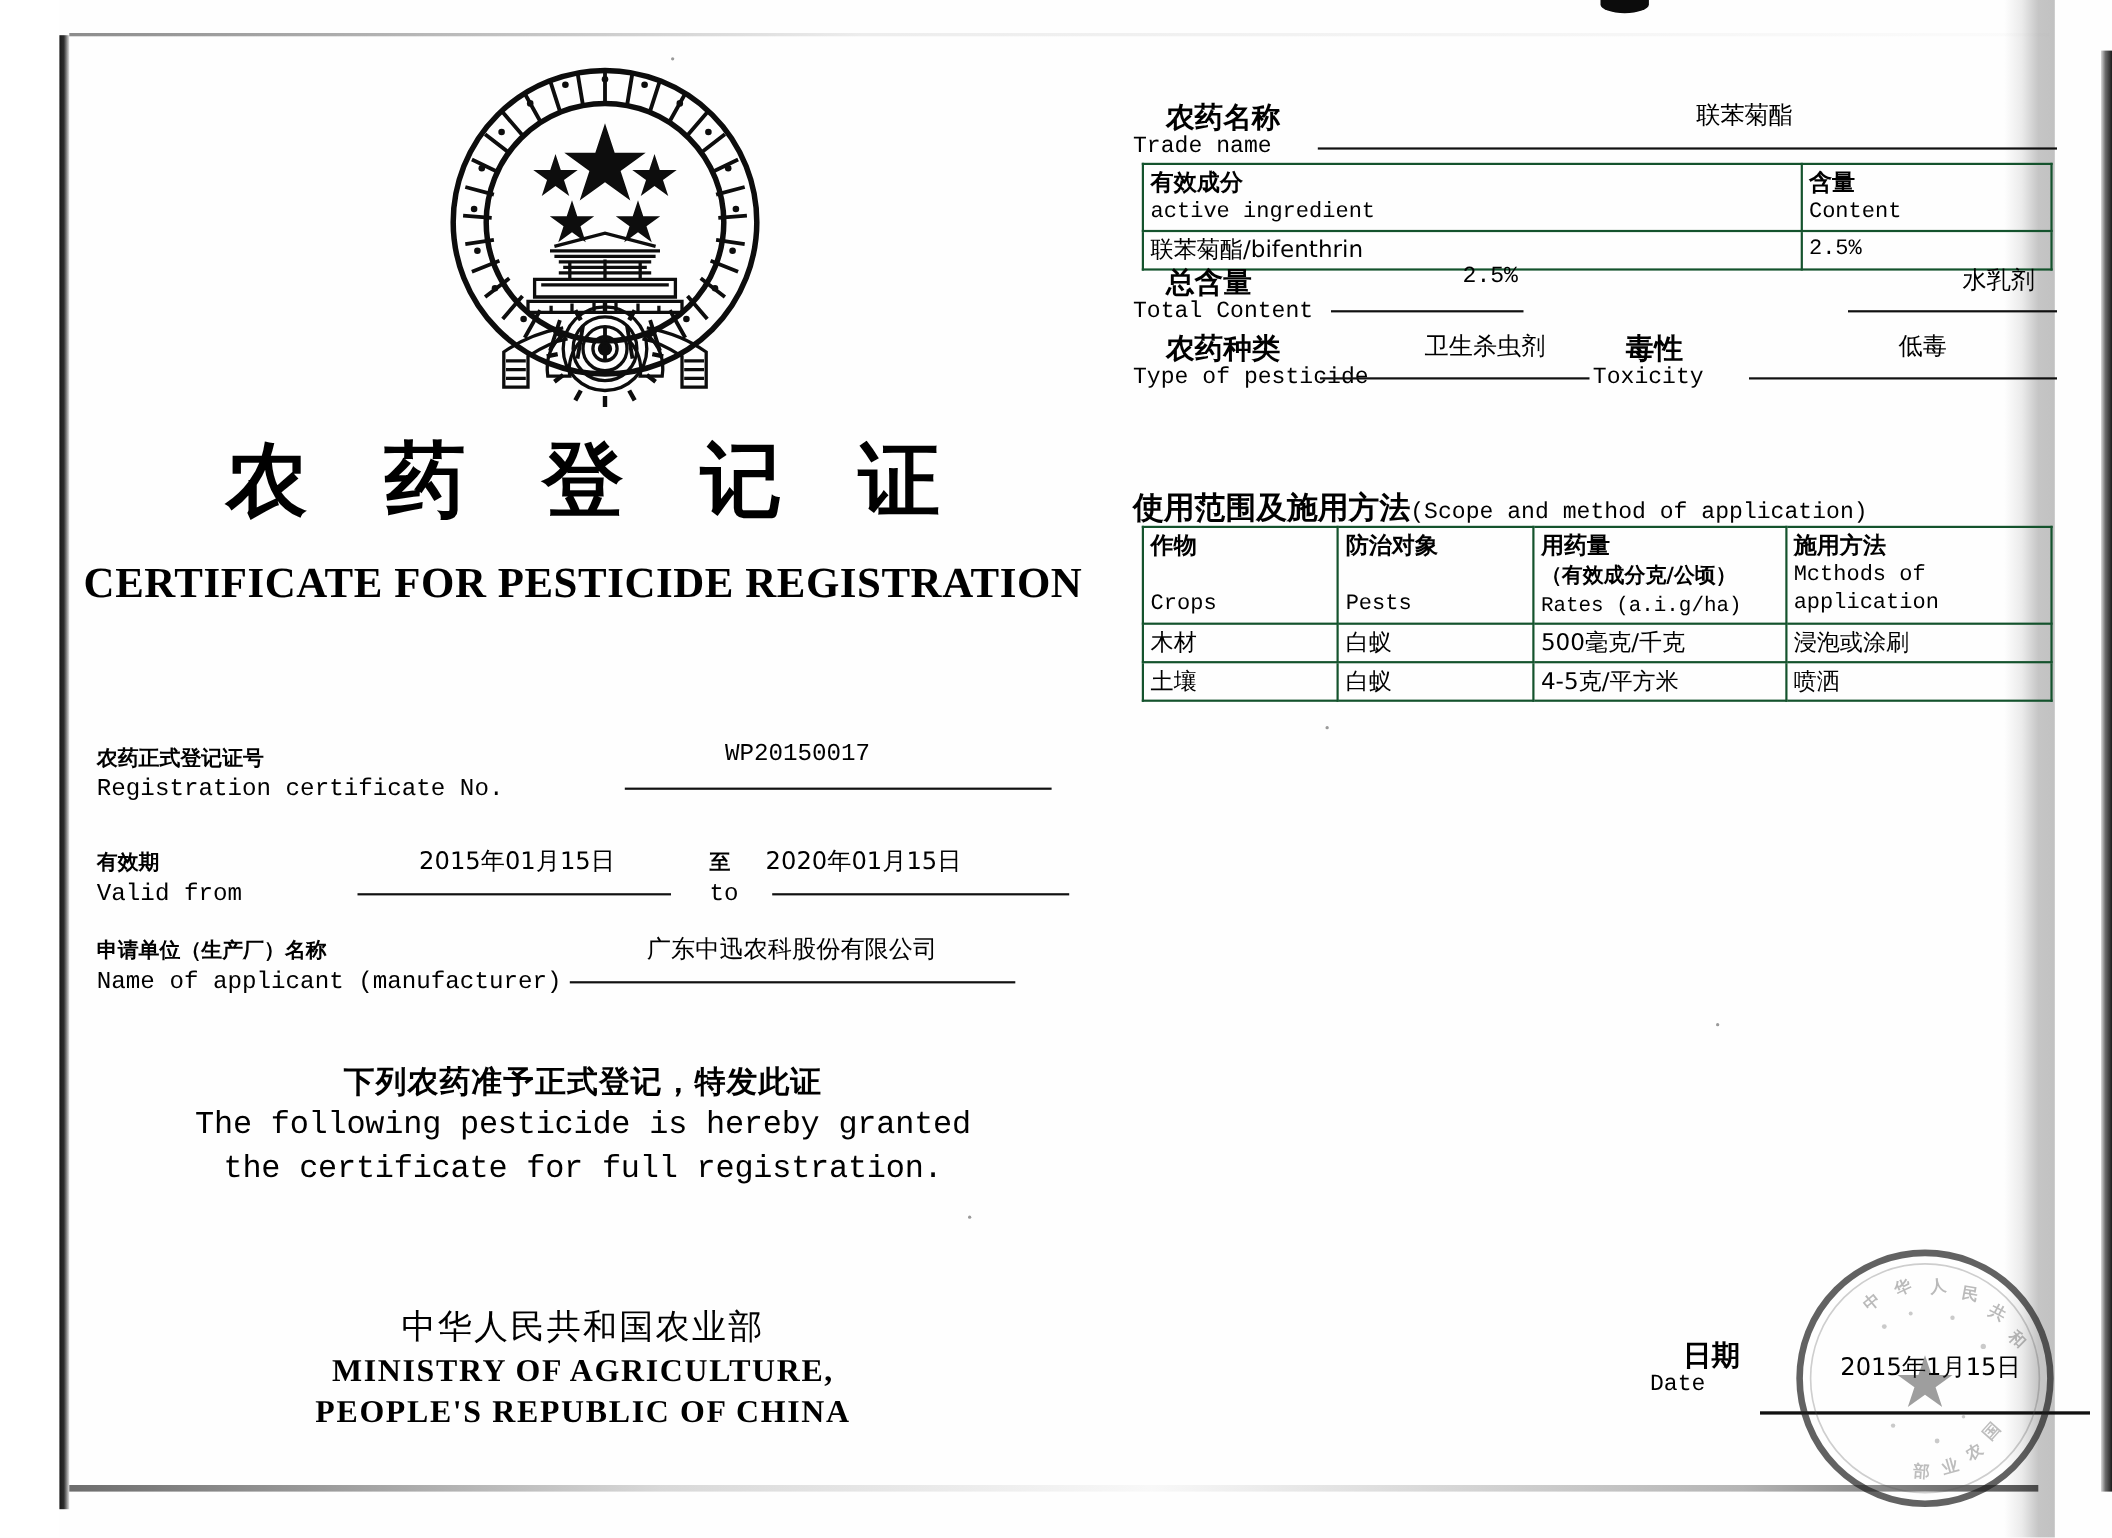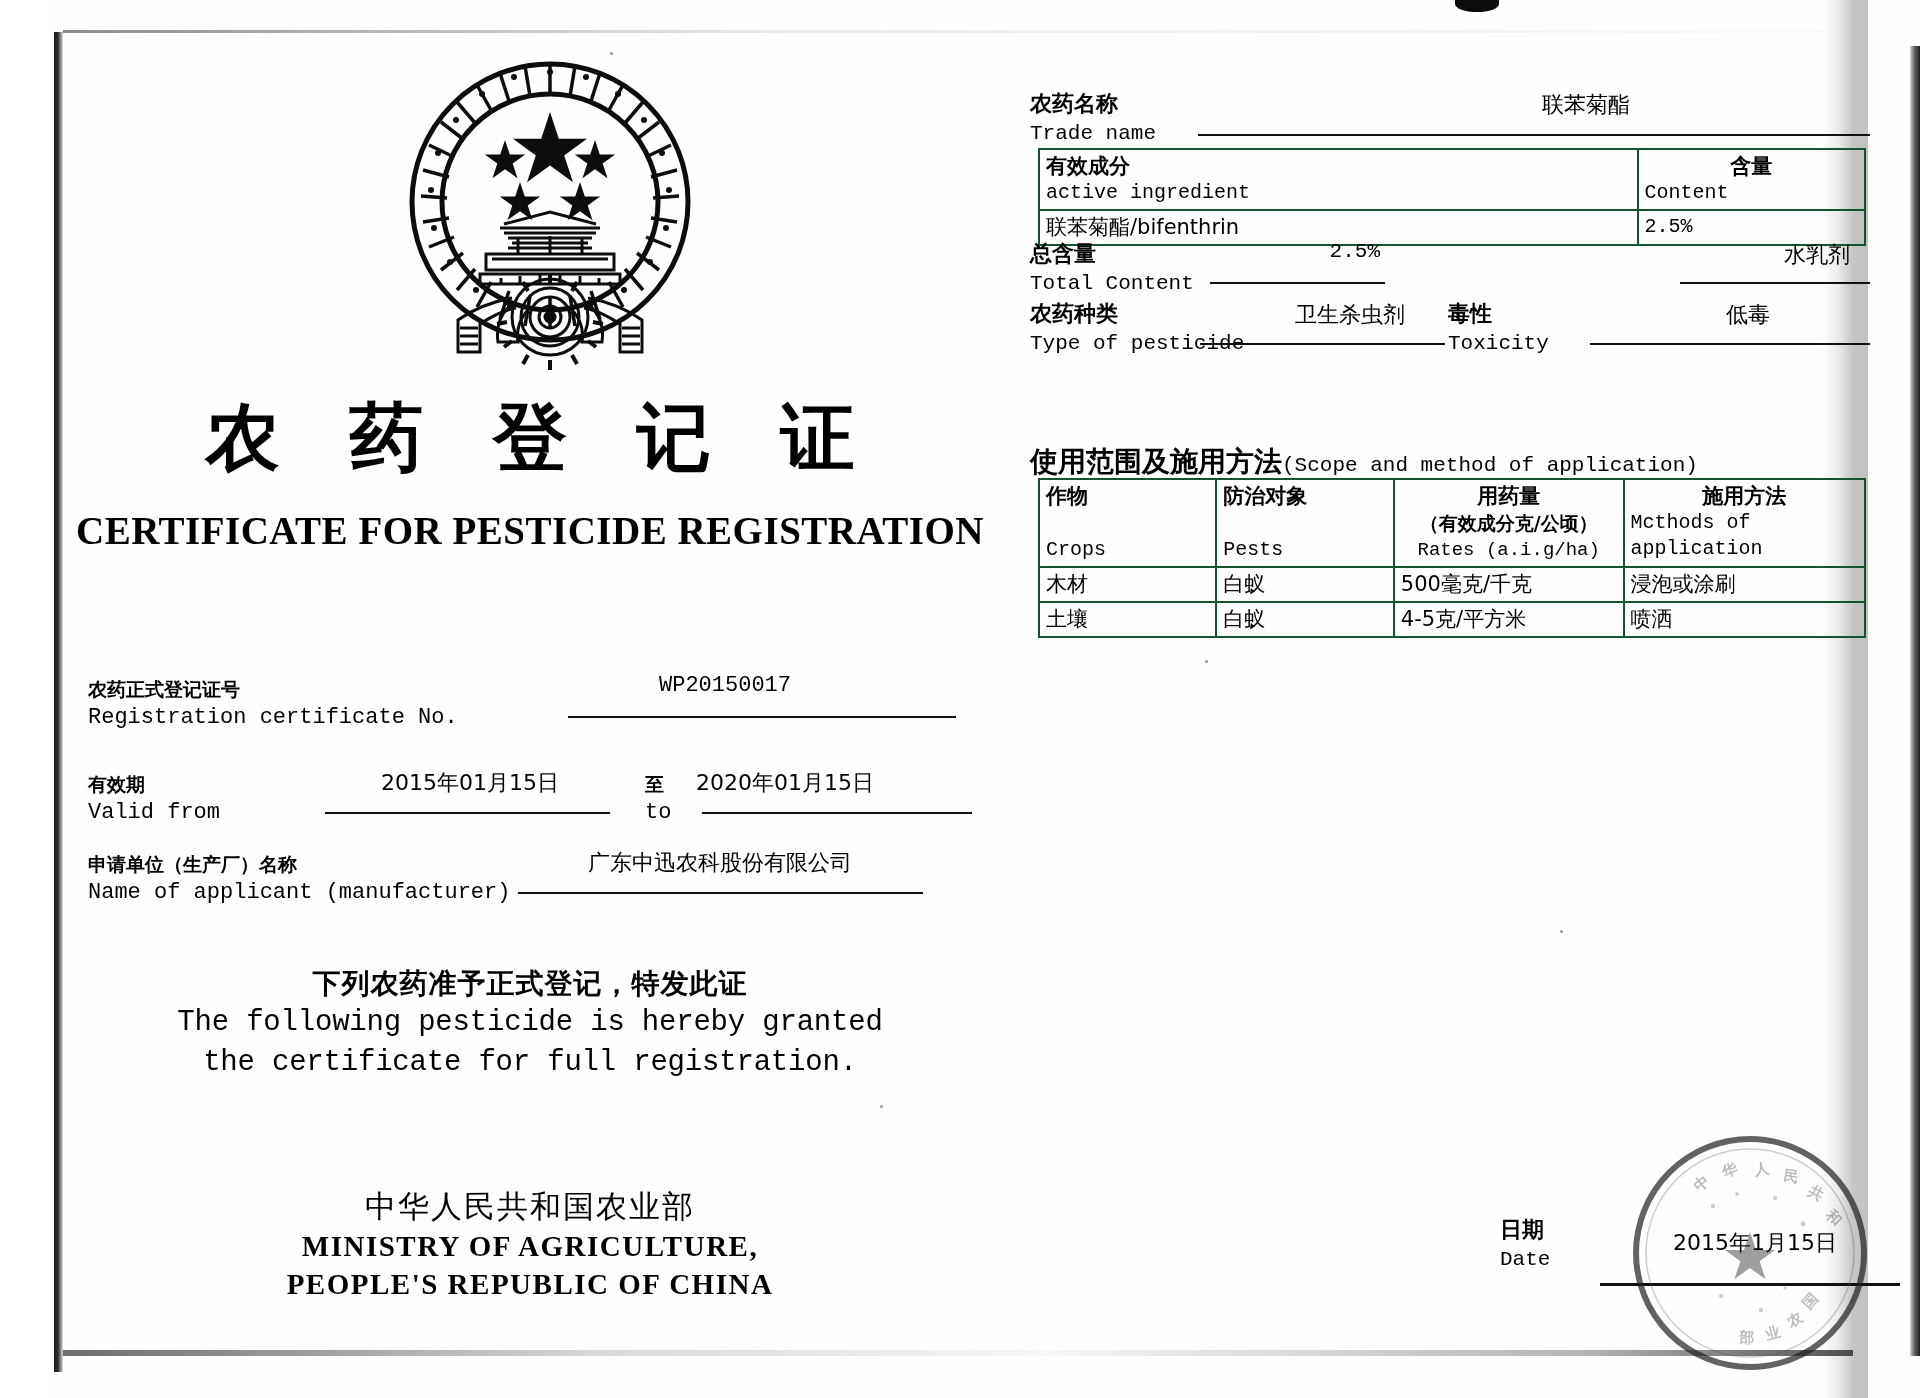--- a/index.html
+++ b/index.html
@@ -191,25 +191,26 @@
 
   
   .right-col {
     position: absolute;
     left: 1030px; top: 0;
     width: 840px; height: 1398px;
   }
 
   .r-field { position: absolute; }
   .r-lbl-cn {
-    font-family: Liberation Mono, monospace;
-    font-weight: 700;
-    font-size: 22px;
+    font-family: Liberation Sans, sans-serif;
+    font-weight: 700;
+    font-size: 26px;
     line-height: 28px;
     white-space: nowrap;
+    margin-left: 30px;
   }
   .r-lbl-en {
     font-family: "Liberation Mono", monospace;
     font-size: 21px;
     line-height: 27px;
     white-space: nowrap;
   }
   .r-val {
     position: absolute;
     font-family: "DejaVu Sans", sans-serif;
@@ -247,21 +248,21 @@
     line-height: 26px;
     white-space: nowrap;
     font-weight: normal;
   }
   .cell-plain {
     font-family: "DejaVu Sans", sans-serif;
     font-size: 21px;
     line-height: 27px;
     white-space: nowrap;
   }
-  .ctr { text-align: center; }
+  .ctr { text-align: left; }
 
   .scope-title {
     position: absolute;
     left: 0; top: 443px;
     font-size: 22px;
     white-space: nowrap;
   }
   .scope-title .cn {
     font-family: "DejaVu Sans", sans-serif;
     font-weight: 700;

